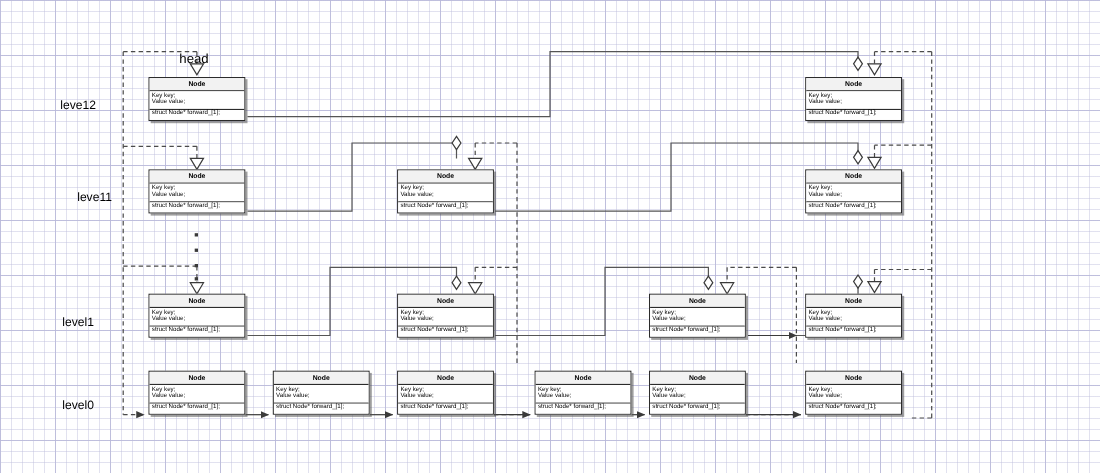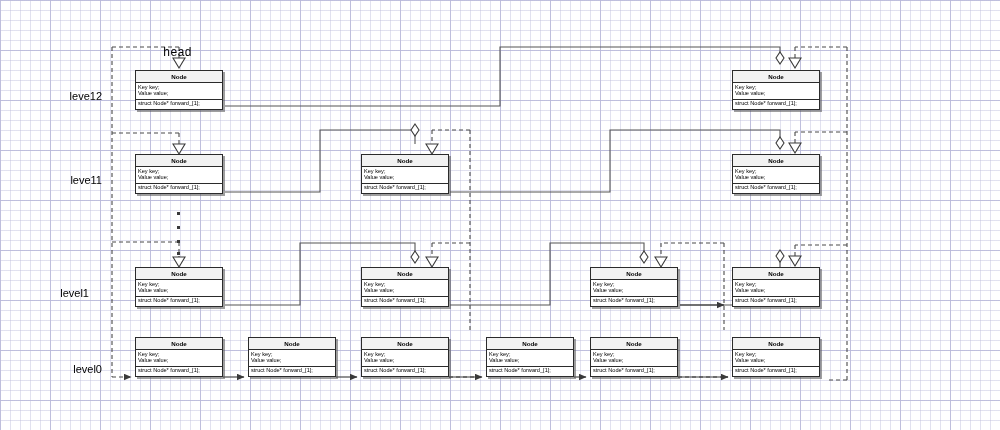--- a/index.html
+++ b/index.html
@@ -53,29 +53,28 @@
   .node .meth{
     padding:1.5px 1px 2px 2px;
     background:#ffffff;
     white-space:nowrap;
   }
   .lvl{
     position:absolute;
     font-size:11px;
     color:#000;
     white-space:nowrap;
-    text-align:right;
+    text-align:center;
     z-index:4;
   }
   .headlbl{
     position:absolute;
     font-size:12px;
     color:#000;
     z-index:6;
-    font-family:Liberation Mono, monospace;
   }
   .dot{
     position:absolute;
     width:3px;height:3px;
     background:#3a3a3a;
     z-index:4;
   }
 </style>
 </head>
 <body>
@@ -159,22 +158,22 @@
       <path d="M789,58 L801,58 L795,68 z"></path>
       <path d="M789,143 L801,143 L795,153 z"></path>
       <path d="M789,256 L801,256 L795,266 z"></path>
       <path d="M426,144 L438,144 L432,154 z"></path>
       <path d="M426,257 L438,257 L432,267 z"></path>
       <path d="M655,257 L667,257 L661,267 z"></path>
     </g>
   </svg>
 
   <div class="lvl" style="left:40px;top:90px;width:62px;">leve12</div>
-  <div class="lvl" style="left:40px;top:174px;width:62px;">leve11</div>
-  <div class="lvl" style="left:27px;top:287px;width:62px;">level1</div>
+  <div class="lvl" style="left:55px;top:174px;width:62px;">leve11</div>
+  <div class="lvl" style="left:40px;top:287px;width:62px;">level1</div>
   <div class="lvl" style="left:40px;top:363px;width:62px;">level0</div>
 
   <div class="headlbl" style="left:163px;top:46px;">head</div>
 
   <div class="dot" style="left:177px;top:212px;"></div>
   <div class="dot" style="left:177px;top:226px;"></div>
   <div class="dot" style="left:177px;top:240px;"></div>
   <div class="dot" style="left:177px;top:252px;"></div>
 
   <div class="node" style="left:135px;top:70px;">

